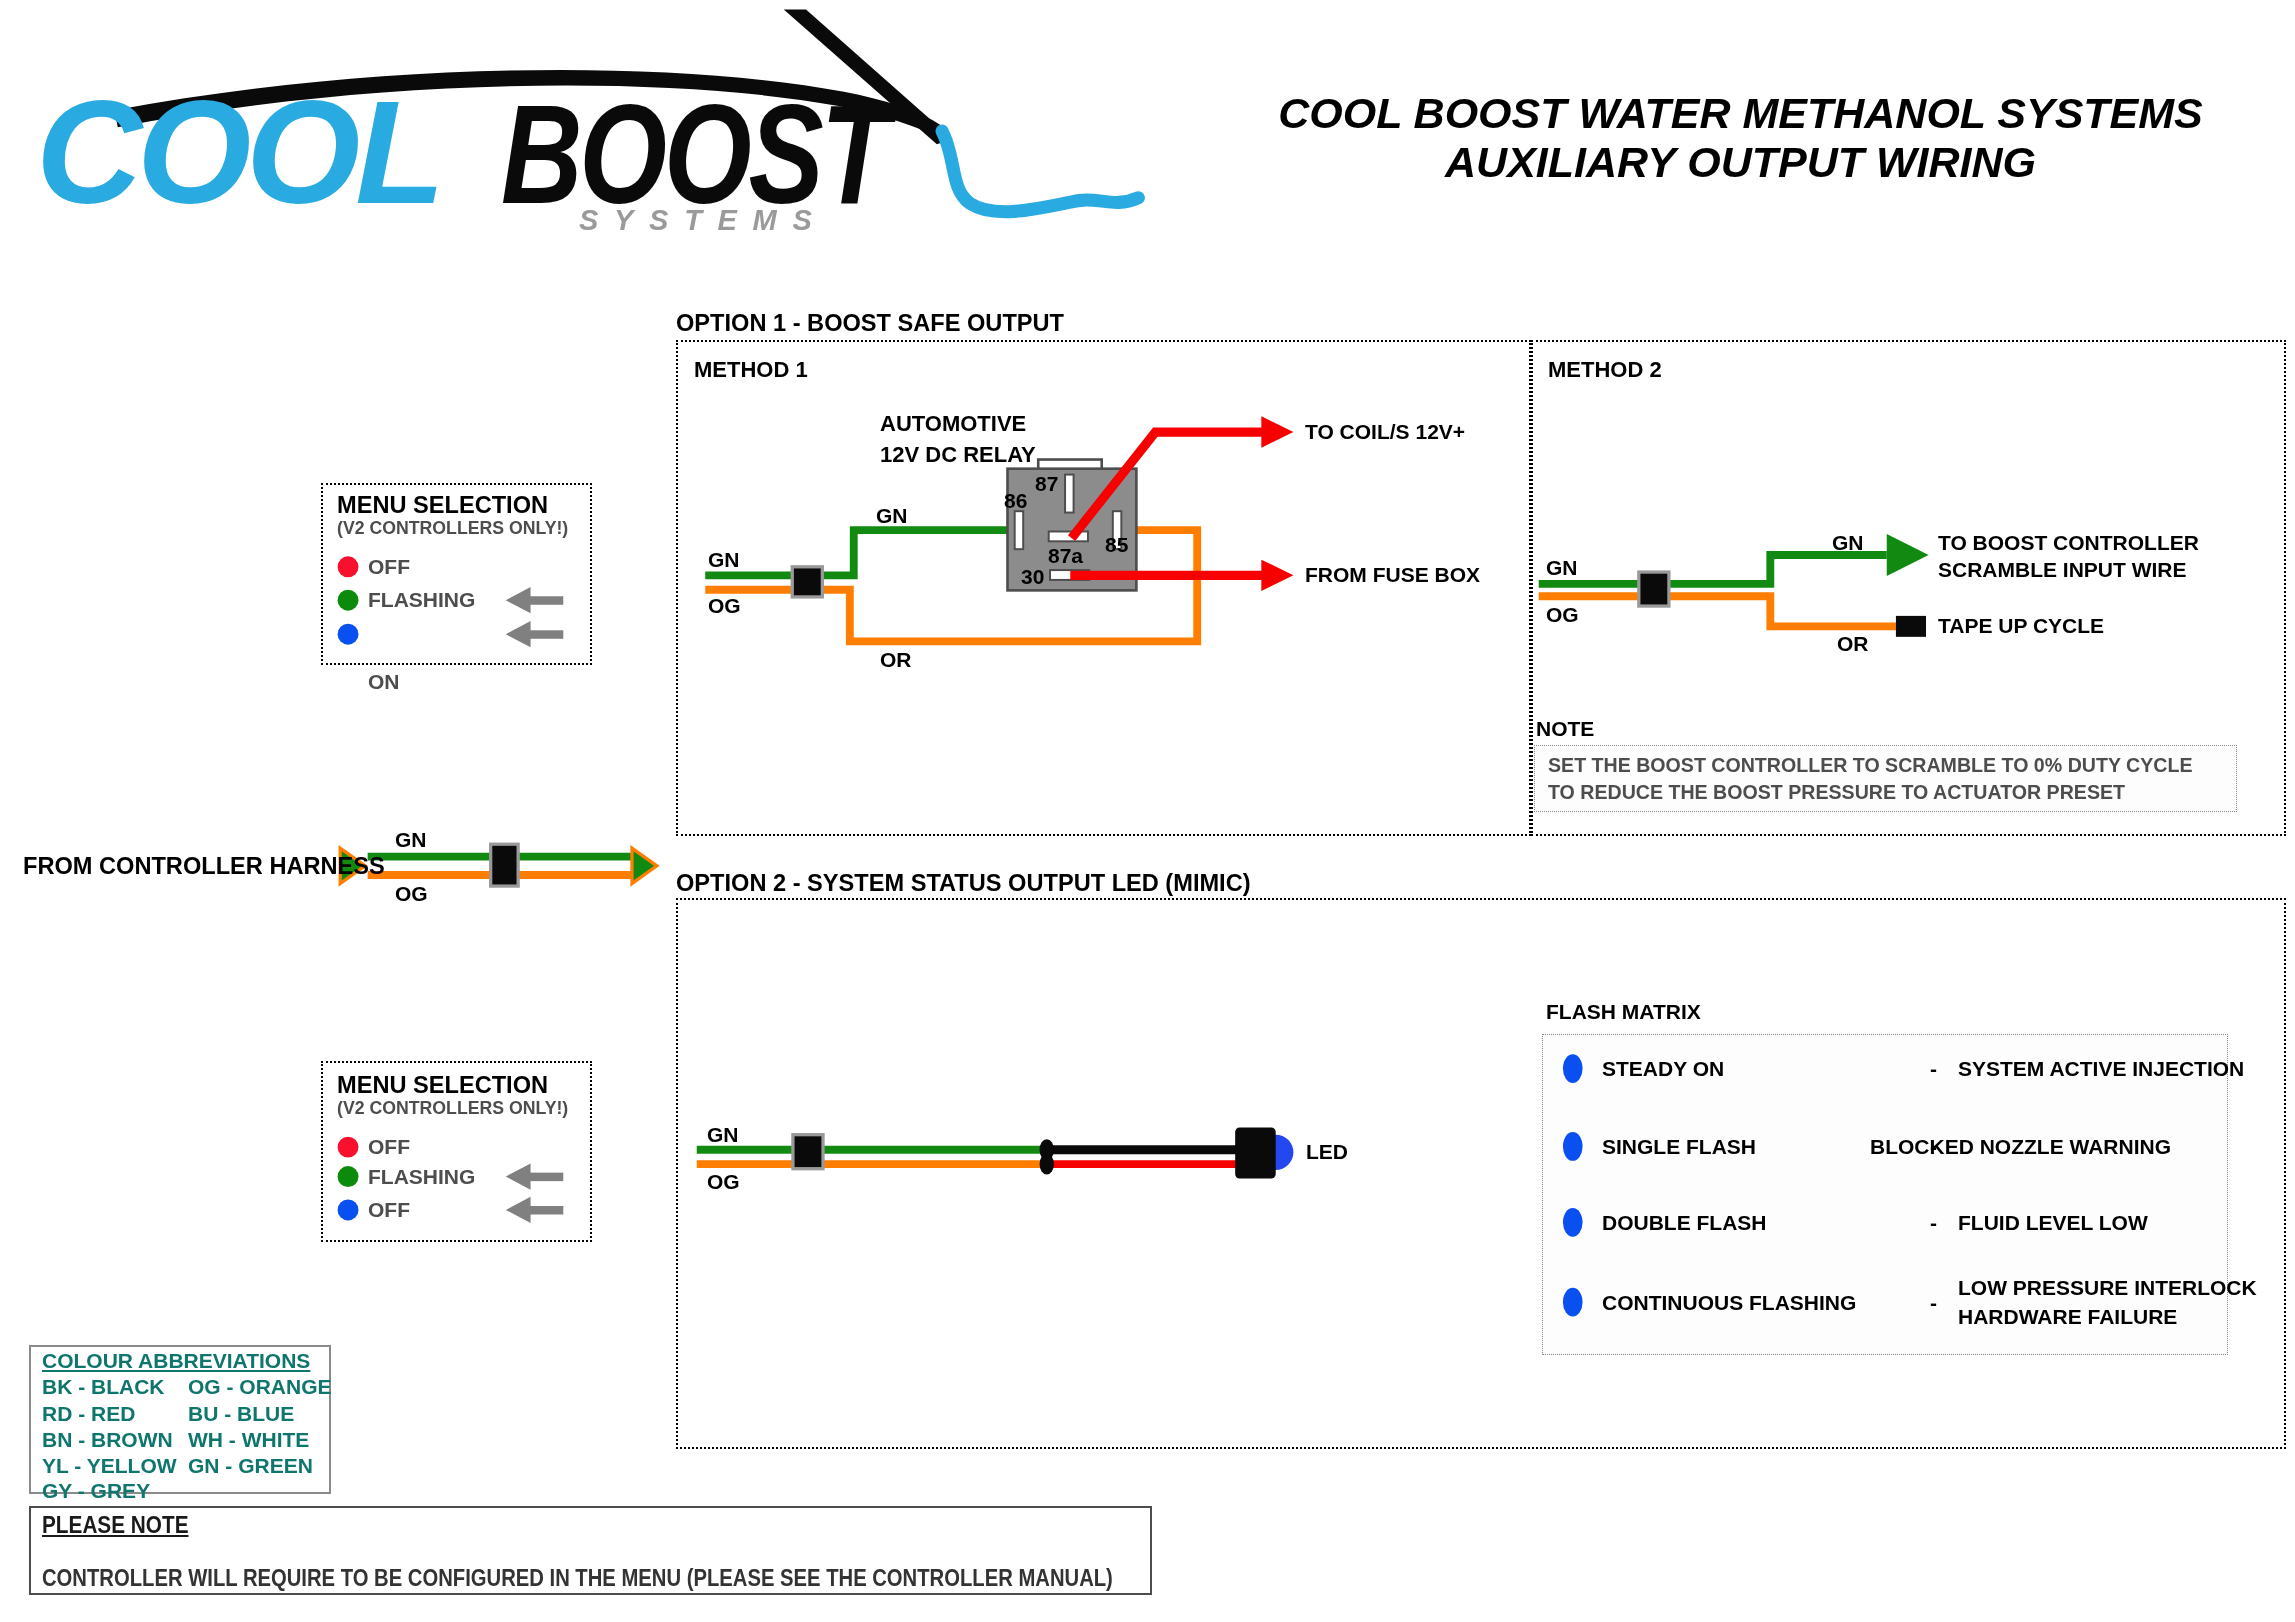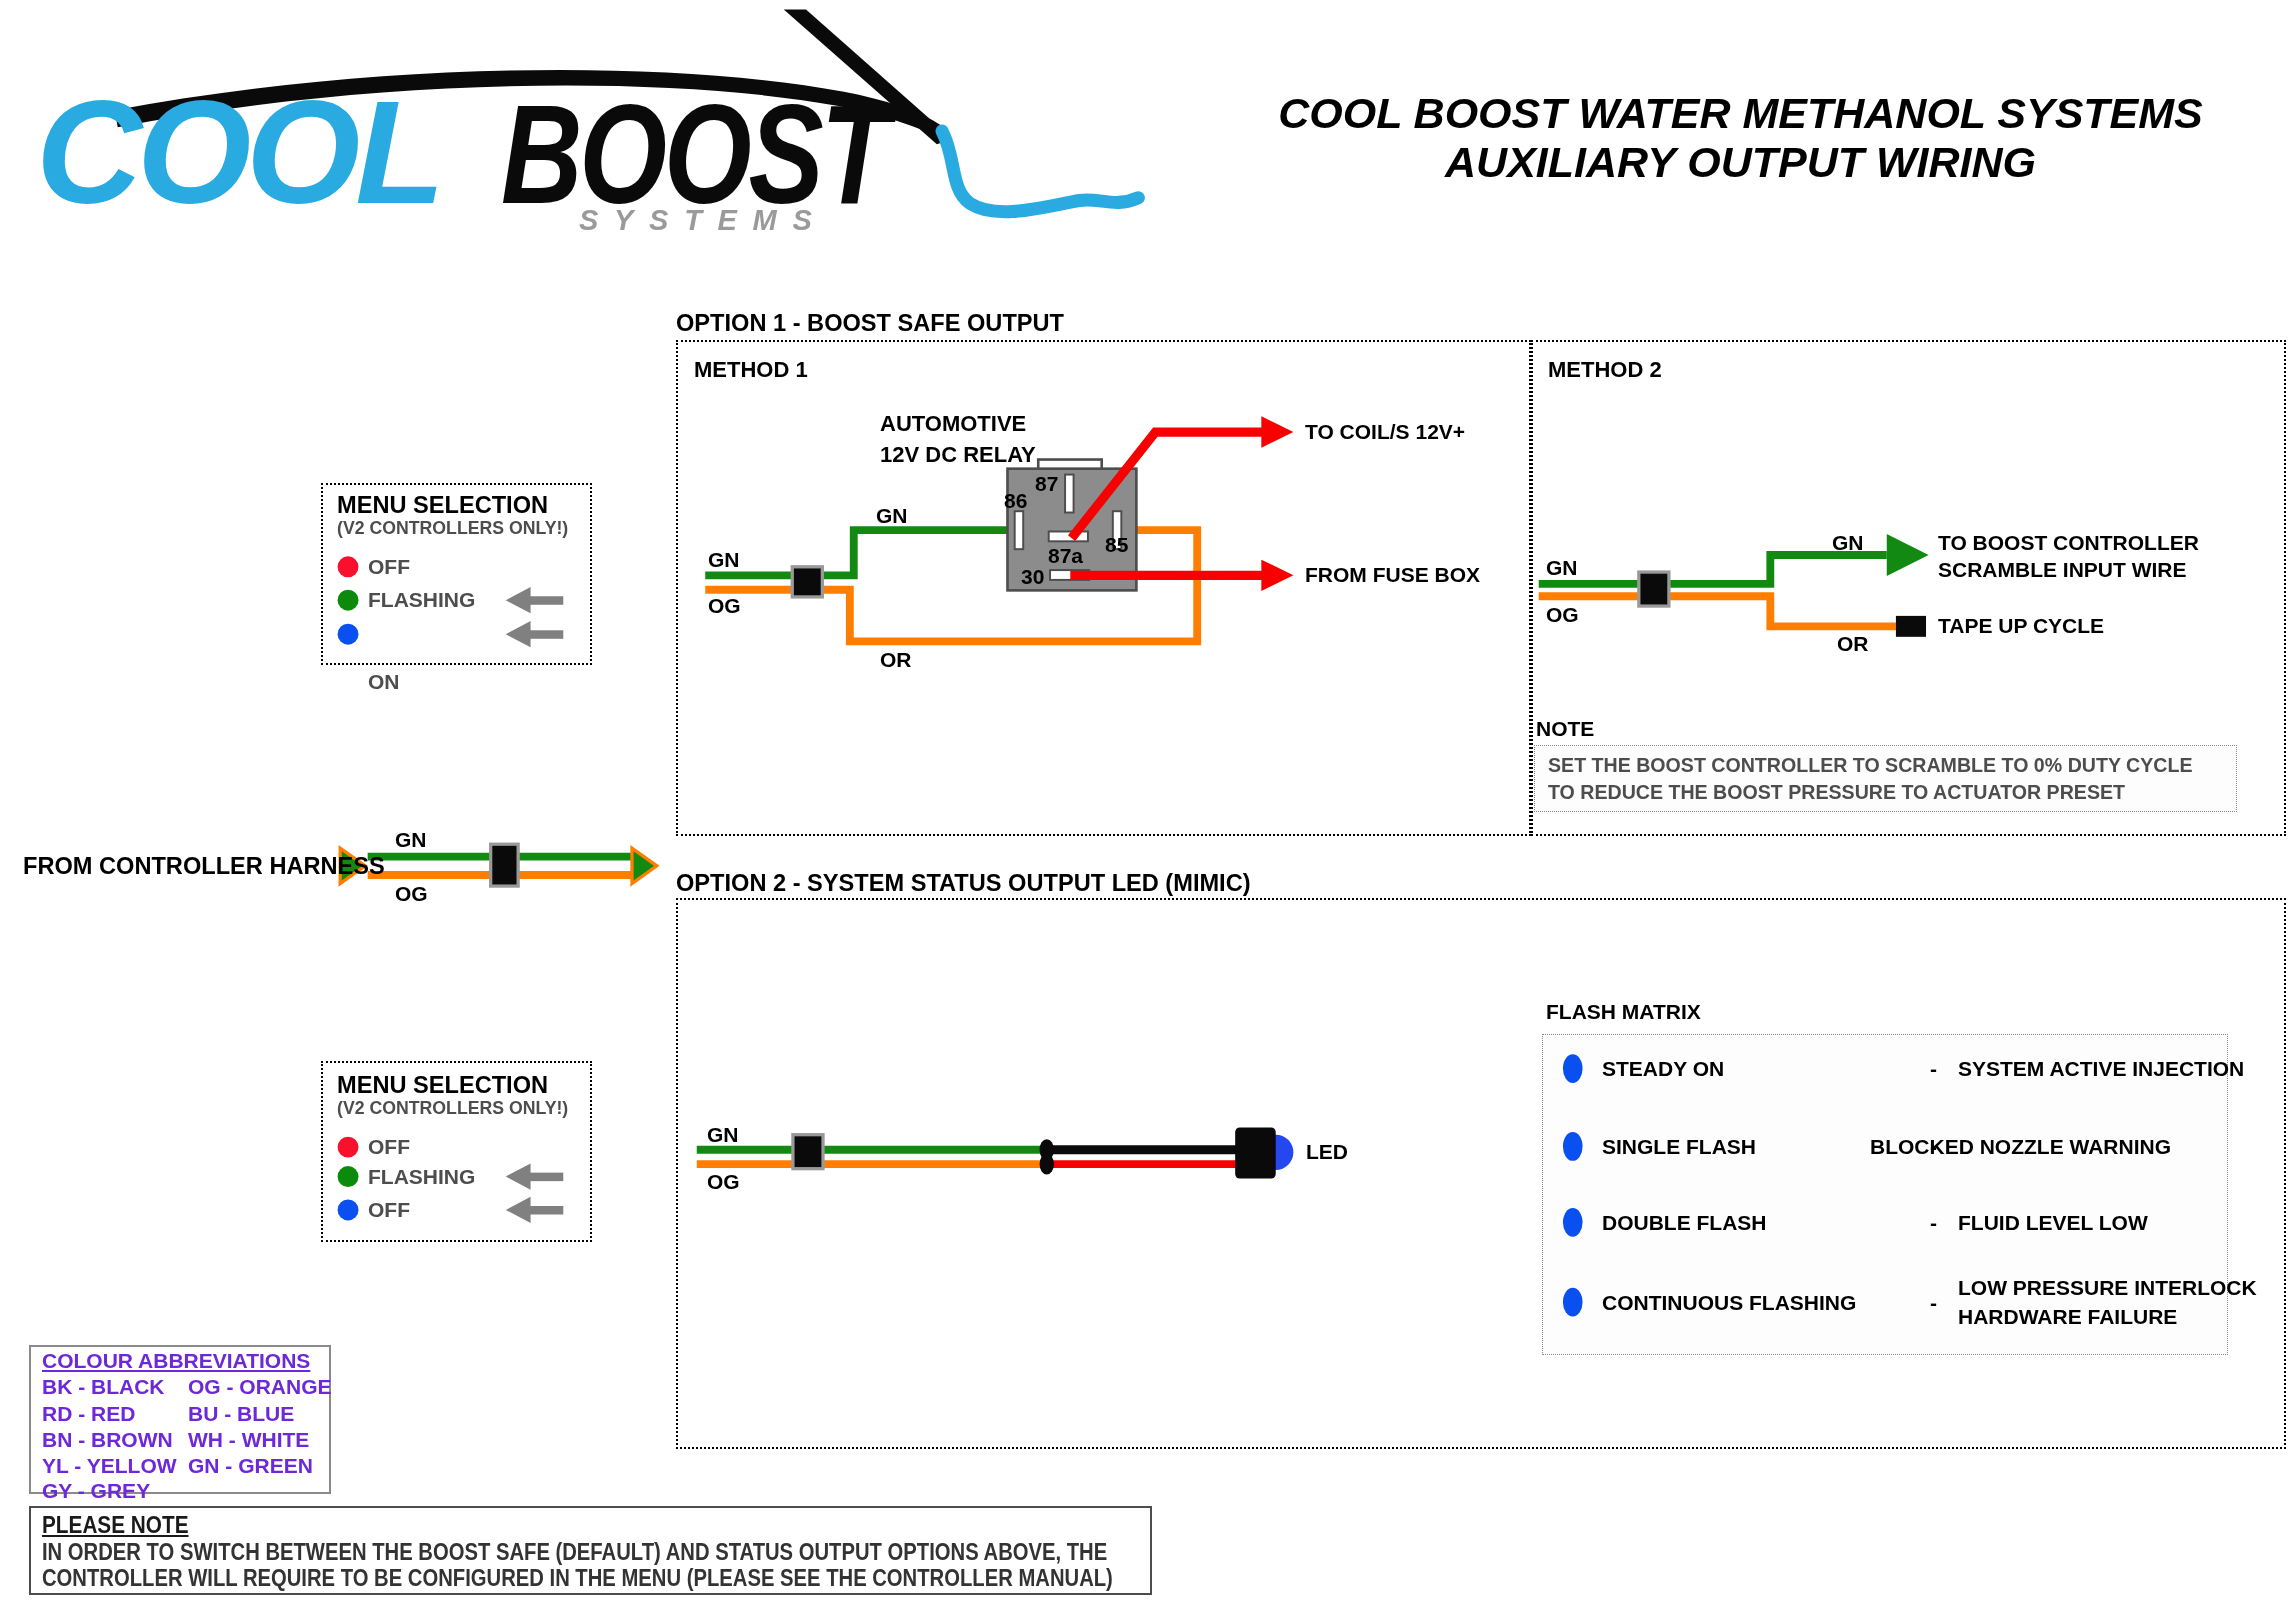--- a/index.html
+++ b/index.html
@@ -2,21 +2,21 @@
 <html style="--green: #128A12; --orange: #FF7E00; --red: #F60000; --relay: #8C8C8C; --relay_border: #4D4D4D; --grey: #808080; --logo_blue: #29ABE2; --dot_red: #F8102C; --dot_green: #0B8A0B; --dot_blue: #0A50F0; --led_blue: #2547EF; --wire_black: #0A0A0A;font-size:10.5px"><head>
 <meta charset="utf-8">
 <style>
   html,body{margin:0;padding:0;background:#fff;}
   body{width:2295px;height:1623px;position:relative;overflow:hidden;
        font-family:"Liberation Sans", sans-serif;}
   #stage{position:absolute;left:0;top:0;width:2295px;height:1623px;}
   svg.layer{position:absolute;left:0;top:0;z-index:1;}
   .t{position:absolute;z-index:2;font-weight:bold;white-space:nowrap;color:#000;line-height:1.15;}
   .sz30{font-size:19.6px;} .sz32{font-size:21px;} .sz34{font-size:22px;} .sz36{font-size:23.6px;}
-  .grey{color:#4D4D4D;} .midgrey{color:#6d28d9;}
+  .grey{color:#4D4D4D;} .midgrey{color:#0f766e;}
   .dotbox{position:absolute;z-index:0;border:2px dotted #000;background:#fff;}
   .dotbox-grey{position:absolute;z-index:0;border:1.3px dotted #8a8a8a;background:#fdfdfd;}
   .solidbox{position:absolute;z-index:0;background:#fff;}
   .logo-cool{position:absolute;font-size:147px;font-weight:bold;font-style:italic;color:var(--logo_blue);line-height:1;letter-spacing:-5.2px;z-index:2;}
   .logo-boost{position:absolute;font-size:141px;font-weight:bold;font-style:italic;color:#0a0a0a;line-height:1;letter-spacing:-3.9px;transform:scaleX(0.8);transform-origin:left top;z-index:2;}
   .logo-systems{position:absolute;font-size:29px;font-weight:bold;font-style:italic;color:#9a9a9a;letter-spacing:15.7px;z-index:2;}
   .logo-tagline{position:absolute;font-size:24px;font-weight:bold;font-style:italic;color:#8C8C8C;letter-spacing:2px;z-index:2;white-space:nowrap;}
   .doc-title{position:absolute;left:1243px;width:995px;text-align:center;z-index:2;
              font-size:43px;font-weight:bold;font-style:italic;line-height:1.1;white-space:nowrap;}
   .underline{text-decoration:underline;}
@@ -192,21 +192,18 @@
   <div class="t sz32 midgrey" style="left:42px;top:1454px;">YL - YELLOW</div>
   <div class="t sz32 midgrey" style="left:42px;top:1479px;">GY - GREY</div>
   <div class="t sz32 midgrey" style="left:188px;top:1375px;">OG - ORANGE</div>
   <div class="t sz32 midgrey" style="left:188px;top:1402px;">BU - BLUE</div>
   <div class="t sz32 midgrey" style="left:188px;top:1428px;">WH - WHITE</div>
   <div class="t sz32 midgrey" style="left:188px;top:1454px;">GN - GREEN</div>
 
   <div class="t" style="left:42px;top:1512px;font-size:23.6px;">
     <span class="cond underline" style="color:#1a1a1a;">PLEASE NOTE</span>
   </div>
-  <div class="t" style="left:42px;top:1539px;font-size:23px;">
-    <span class="cond" style="color:#333;">IN ORDER TO SWITCH BETWEEN THE BOOST SAFE (DEFAULT) AND STATUS OUTPUT OPTIONS ABOVE, THE</span>
-  </div>
   <div class="t" style="left:42px;top:1565px;font-size:23px;">
     <span class="cond" style="color:#333;">CONTROLLER WILL REQUIRE TO BE CONFIGURED IN THE MENU (PLEASE SEE THE CONTROLLER MANUAL)</span>
   </div>
 
 </div>
 
 
 </body></html>

